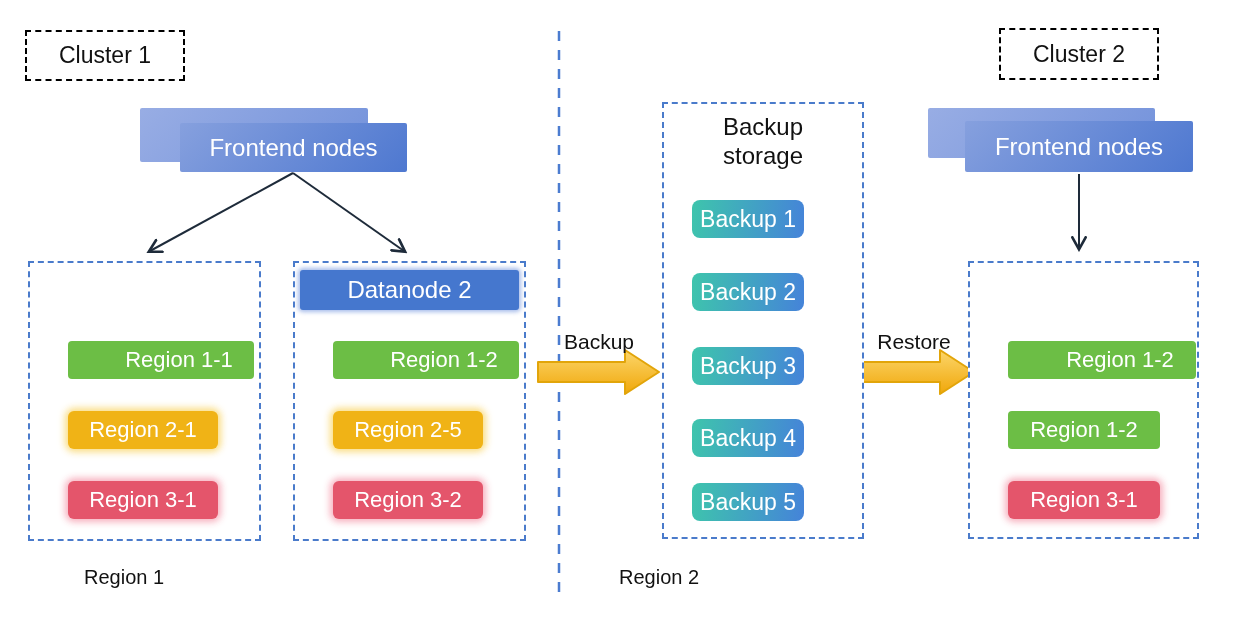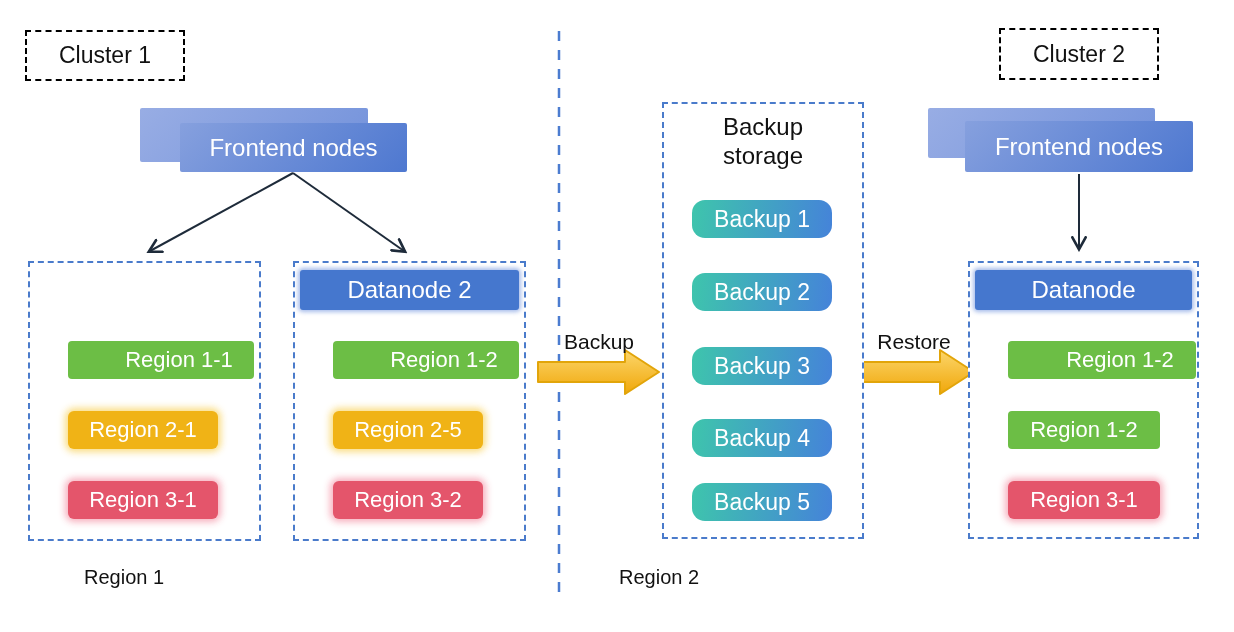--- a/index.html
+++ b/index.html
@@ -38,21 +38,21 @@
   .region[data-color="green"]{background:var(--region-green,#6CBE45);}
   .region[data-color="yellow"]{background:var(--region-yellow,#F0B316);border-radius:6px;box-shadow:0 0 7px 3px rgba(250,219,125,.95);}
   .region[data-color="red"]{background:var(--region-red,#E4556B);border-radius:6px;box-shadow:0 0 7px 3px rgba(247,172,186,.95);}
   
   .storage-box{position:absolute;left:662px;top:102px;width:198px;height:433px;border:2px dashed var(--dashed-blue,#4A7BCB);background:#fff;}
   .storage-title{
     position:absolute;left:0;right:0;top:8px;text-align:center;
     font-size:24px;line-height:1.22;white-space:pre-line;color:#111;
   }
   .backup-item{
-    position:absolute;left:28px;width:140px;height:38px;border-radius:13px;
+    position:absolute;left:28px;width:112px;height:38px;border-radius:8px;
     background:linear-gradient(97deg,var(--backup-teal,#3EC5AC) 0%,var(--backup-blue,#4583D9) 100%);
     display:flex;align-items:center;justify-content:center;color:#fff;font-size:23px;
   }
   .bi1{top:96px;} .bi2{top:169px;} .bi3{top:243px;} .bi4{top:315px;} .bi5{top:379px;}
   
   .flow-label{position:absolute;width:122px;text-align:center;font-size:21px;color:#111;}
   .zone-label{position:absolute;font-size:20px;color:#111;margin-left:48px;}
   
   #connectors{position:absolute;left:0;top:0;pointer-events:none;}
 </style>
@@ -133,21 +133,18 @@
   <div class="cluster-box" style="left:999px;top:28px;width:156px;height:48px;">
     <span>Cluster 2</span>
   </div>
 
   <div class="fn-back" style="left:928px;top:108px;width:227px;height:50px;"></div>
   <div class="fn-front" style="left:965px;top:121px;width:228px;height:51px;">
     <span>Frontend nodes</span>
   </div>
 
   <div class="dn-box" style="left:968px;top:261px;width:227px;height:274px;">
-    <div class="dn-header">
-      <span>Datanode</span>
-    </div>
     <div class="region r1" style="width:152px;" data-color="green">Region 1-2</div>
     <div class="region r2" style="width:152px;" data-color="green">Region 1-2</div>
     <div class="region r3" style="width:152px;" data-color="red">Region 3-1</div>
   </div>
 
 </div>
 
 </body></html>

